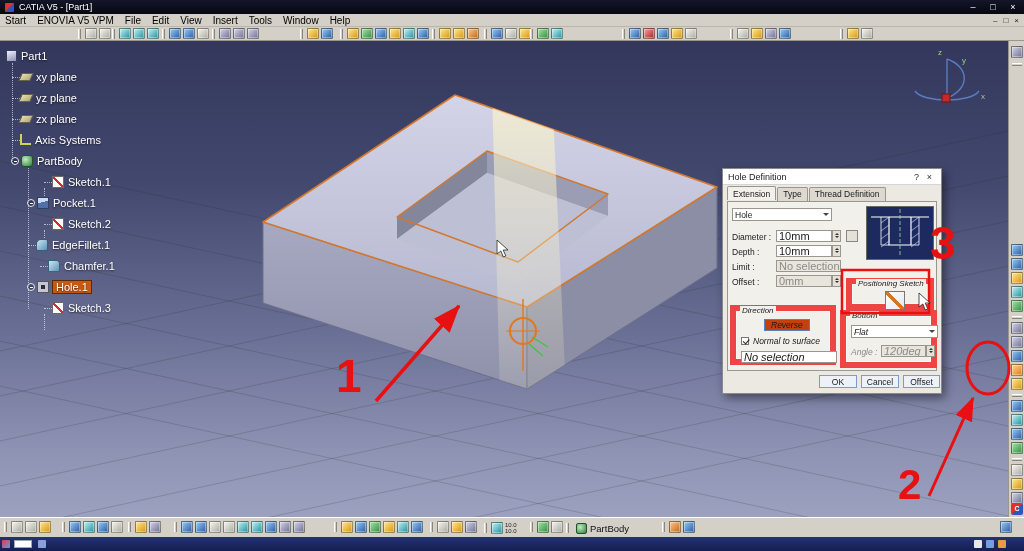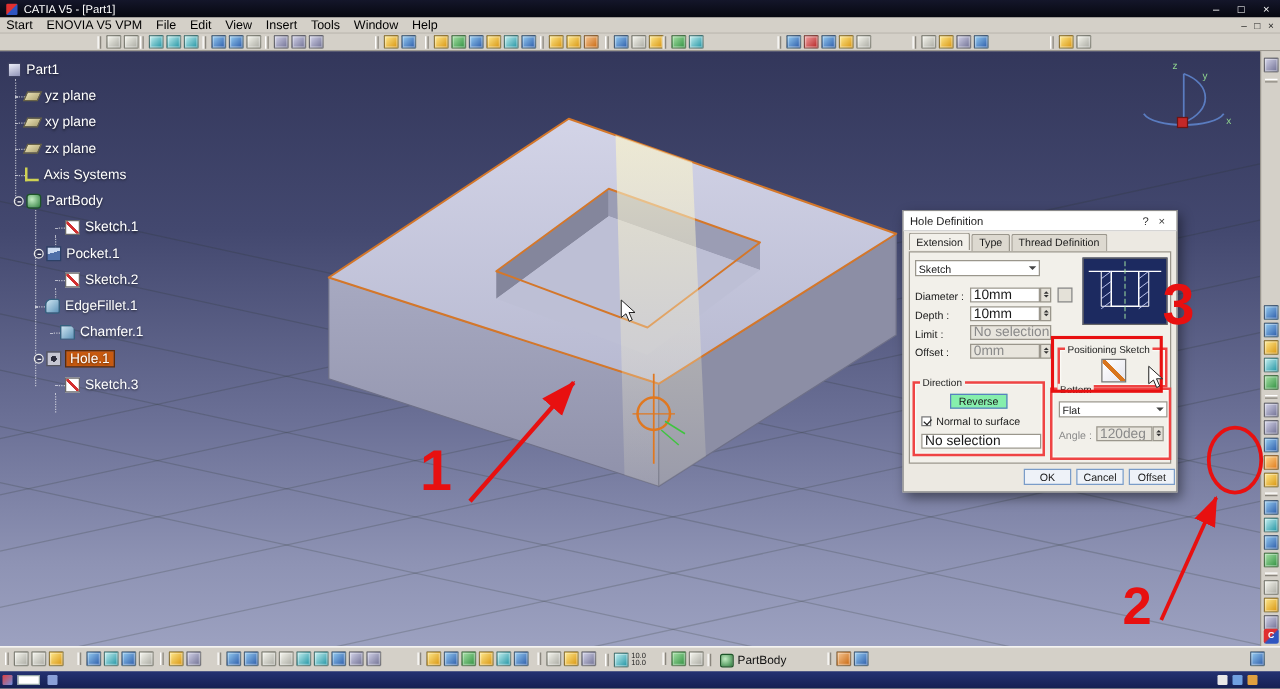--- a/index.html
+++ b/index.html
@@ -102,26 +102,26 @@
   .carr{ width:0; height:0; border:3px solid transparent; border-top-color:#444; margin-top:3px; }
   .frow-label{ position:absolute; font-size:8.5px; }
   .inp{ position:absolute; height:12px; background:#fff; border:1px solid #9a968c; font-size:11px;
     display:flex; align-items:center; padding:0 2px; overflow:hidden; white-space:nowrap; }
   .inp.dis{ background:#e8e5dd; color:#8a8a8a; }
   .spin{ position:absolute; width:9px; height:12px; background:#e4e1d8; border:1px solid #9a968c; display:flex;
     flex-direction:column; align-items:center; justify-content:center; gap:1px; }
   .spin .up{ width:0;height:0;border:2.5px solid transparent; border-bottom-color:#333; margin-top:-1px;}
   .spin .dn{ width:0;height:0;border:2.5px solid transparent; border-top-color:#333; }
   .mini-btn{ position:absolute; width:12px; height:12px; background:#e4e1d8; border:1px solid #888; }
-  .groupbox{ position:absolute; border:2px solid #ef4444; box-shadow:inset 0 0 0 1px #fbfaf6; }
+  .groupbox{ position:absolute; border:6px solid #ef4444; box-shadow:inset 0 0 0 1px #fbfaf6;font-style:italic; }
   .groupbox .legend{ position:absolute; top:-5px; left:4px; background:#f2f0ea; padding:0 2px; font-size:8px; white-space:nowrap; }
   .sketch-btn{ position:absolute; width:20px; height:19px; background:
       linear-gradient(45deg,transparent 42%,#d8751e 42%,#d8751e 56%,transparent 56%),
       linear-gradient(135deg,#fff,#e6e6ee); border:1px solid #777; }
-  .rev-btn{ position:absolute; height:12px; padding:0 6px; background:#86efac; border:1px solid #5a80c0; font-size:8.5px;
+  .rev-btn{ position:absolute; height:12px; padding:0 6px; background:#c2410c; border:1px solid #5a80c0; font-size:8.5px;
     display:flex; align-items:center; justify-content:center; }
   .chk{ position:absolute; width:8px; height:8px; background:#fff; border:1px solid #777; }
   .chk::after{ content:""; position:absolute; left:1px; top:1px; width:5px; height:2.5px;
     border-left:1.5px solid #222; border-bottom:1.5px solid #222; transform:rotate(-48deg); }
   .chk-label{ position:absolute; font-size:8.5px; }
   .fbtn{ position:absolute; top:206px; height:13px; width:38px; background:#eef2f8; border:1px solid #7a9cc8;
     font-size:8.5px; display:flex; align-items:center; justify-content:center; }
   .preview-box{ position:absolute; border:1px solid #666; background:#1c2a60; }
 
   
@@ -314,26 +314,26 @@
       <div class="vline" style="left:44px;top:189px;height:16px"></div>
       <div class="vline" style="left:44px;top:273px;height:16px"></div>
 
       <div class="trow" style="margin-left:6px">
         <span class="ti ti-part"></span>
         <span class="tlabel">Part1</span>
         </div>
       <div class="trow" style="margin-left:20px">
         <span class="stub" style="left:-8px;width:8px"></span>
         <span class="ti ti-plane"></span>
+        <span class="tlabel">xy plane</span>
+        </div>
+      <div class="trow" style="margin-left:20px">
+        <span class="stub" style="left:-8px;width:8px"></span>
+        <span class="ti ti-plane"></span>
         <span class="tlabel">yz plane</span>
-        </div>
-      <div class="trow" style="margin-left:20px">
-        <span class="stub" style="left:-8px;width:8px"></span>
-        <span class="ti ti-plane"></span>
-        <span class="tlabel">xy plane</span>
         </div>
       <div class="trow" style="margin-left:20px">
         <span class="stub" style="left:-8px;width:8px"></span>
         <span class="ti ti-plane"></span>
         <span class="tlabel">zx plane</span>
         </div>
       <div class="trow" style="margin-left:20px">
         <span class="stub" style="left:-8px;width:8px"></span>
         <span class="ti ti-axis"></span>
         <span class="tlabel">Axis Systems</span>
@@ -500,21 +500,21 @@
       <span class="dlg-tbtn">×</span>
     </div>
     <div class="dlg-tabs">
       <span class="tab active">Extension</span>
       <span class="tab">Type</span>
       <span class="tab">Thread Definition</span>
     </div>
     <div class="dlg-panel">
 
       <div class="combo" style="left:4px;top:6px;width:100px">
-        <span>Sketch</span>
+        <span>Hole</span>
         <span class="carr"></span>
       </div>
 
       <div class="preview-box" style="left:138px;top:4px;width:68px;height:54px">
         <svg width="66" height="52" viewBox="0 0 66 52">
           <line x1="4" y1="10" x2="62" y2="10" stroke="#fff" stroke-width="1"></line>
           <path d="M22,10 V38 H44 V10" fill="none" stroke="#fff" stroke-width="1.2"></path>
           <path d="M14,10 V38 H22 M44,38 H52 V10" fill="none" stroke="#fff" stroke-width="0.8"></path>
           <g stroke="#cfd6ff" stroke-width="0.7">
             <line x1="14" y1="16" x2="22" y2="10"></line>

